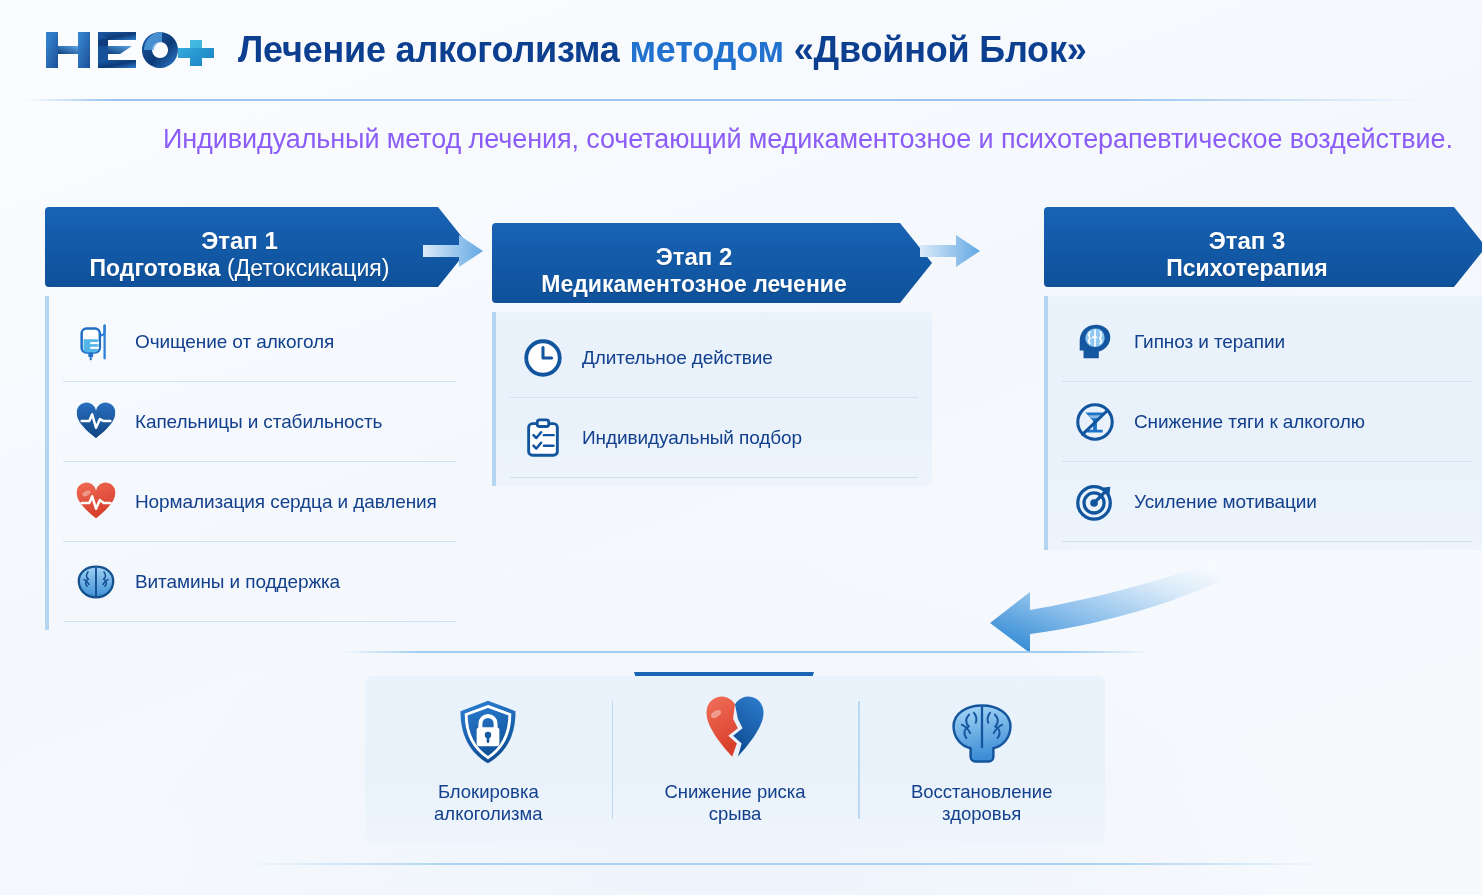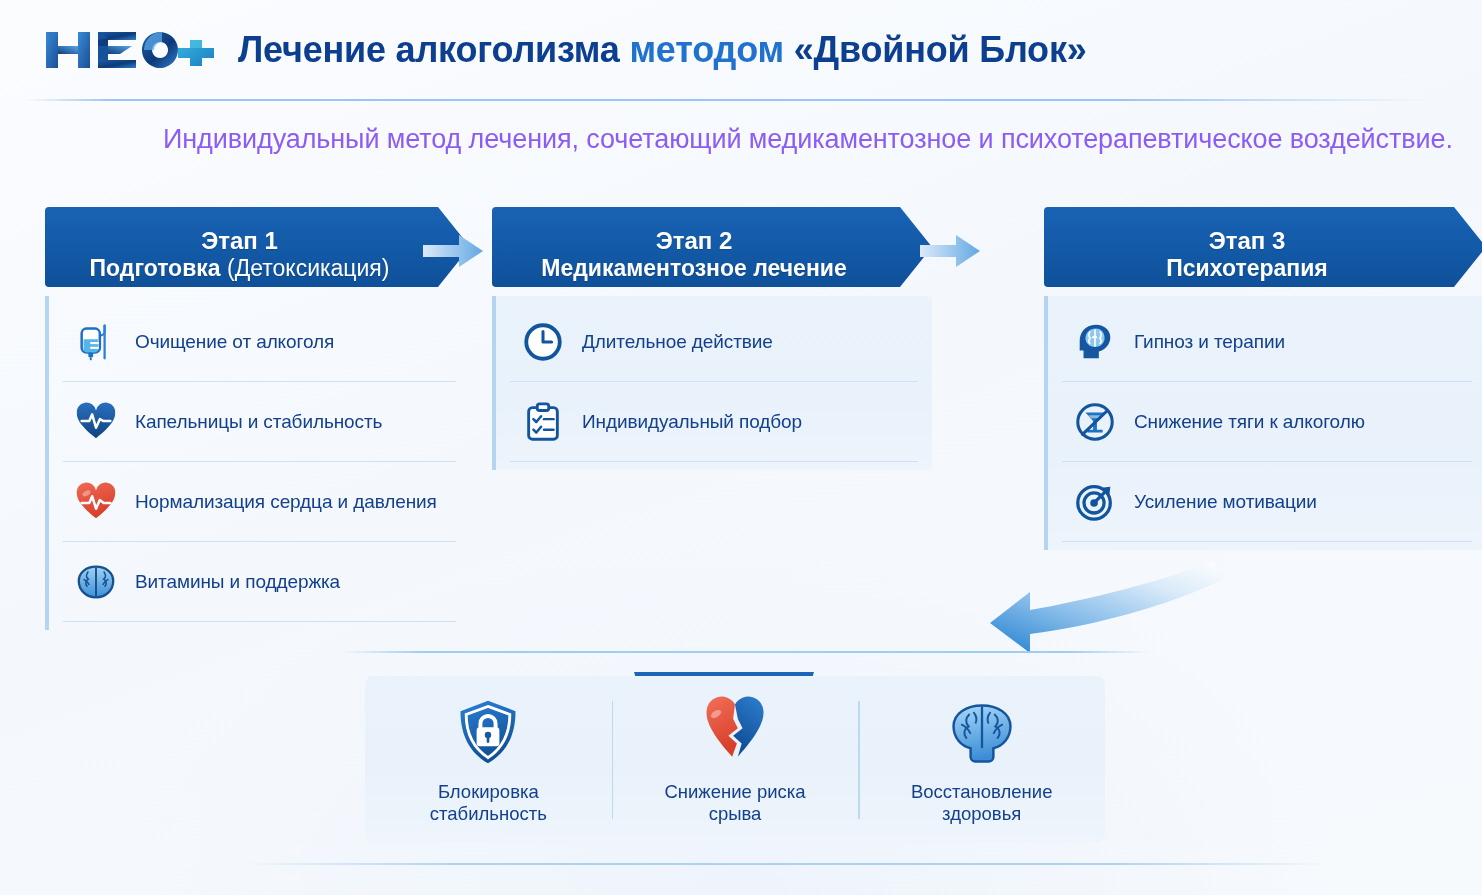--- a/index.html
+++ b/index.html
@@ -65,21 +65,21 @@
     color: #8b5cf6;
     letter-spacing: -0.1px;
     white-space: nowrap;
   }
 
   
   .stages { position: absolute; left: 0; top: 0; width: 1482px; height: 895px; }
 
   .stage { position: absolute; top: 207px; }
   .stage-1 { left: 45px;  width: 425px; }
-  .stage-2 { left: 492px; width: 440px; }
+  .stage-2 { left: 492px; width: 440px; margin-top: 16px; }
   .stage-3 { left: 1044px; width: 442px; }
 
   .stage-head {
     position: relative;
     height: 80px;
     background: linear-gradient(180deg, #1a63b4 0%, #1259a6 55%, #0f5099 100%);
     color: #ffffff;
     border-radius: 4px 0 0 4px;
     display: flex;
     flex-direction: column;
@@ -468,21 +468,21 @@
           </defs>
         <path d="M39 5 L 68 16 C 68 42 58 60 39 71 C 20 60 10 42 10 16 Z" fill="url(#sh)"></path>
         <path d="M39 11 L 62 19.5 C 62 41 54 55 39 65 C 24 55 16 41 16 19.5 Z" fill="none" stroke="#fff" stroke-width="3"></path>
         <path d="M31 34 v-5 a8 8 0 0 1 16 0 v5" fill="none" stroke="#fff" stroke-width="4.2"></path>
         <rect x="27" y="33" width="24" height="20" rx="3.5" fill="#fff"></rect>
         <circle cx="39" cy="41" r="3.4" fill="#1559a0"></circle>
         <rect x="37.6" y="42.5" width="2.8" height="7" rx="1.2" fill="#1559a0"></rect>
       </svg>
     </span>
     <span class="rlabel">Блокировка
-стабильность</span>
+алкоголизма</span>
   </div>
 
   <div class="result-item">
     <span class="ricon">
       <svg viewBox="0 0 78 78" width="74" height="74">
         <defs>
           <linearGradient id="bhL" x1="0" y1="0" x2="0.3" y2="1">
             <stop offset="0%" stop-color="#f1705a"></stop>
               <stop offset="100%" stop-color="#d83f2a"></stop>
             </linearGradient>

